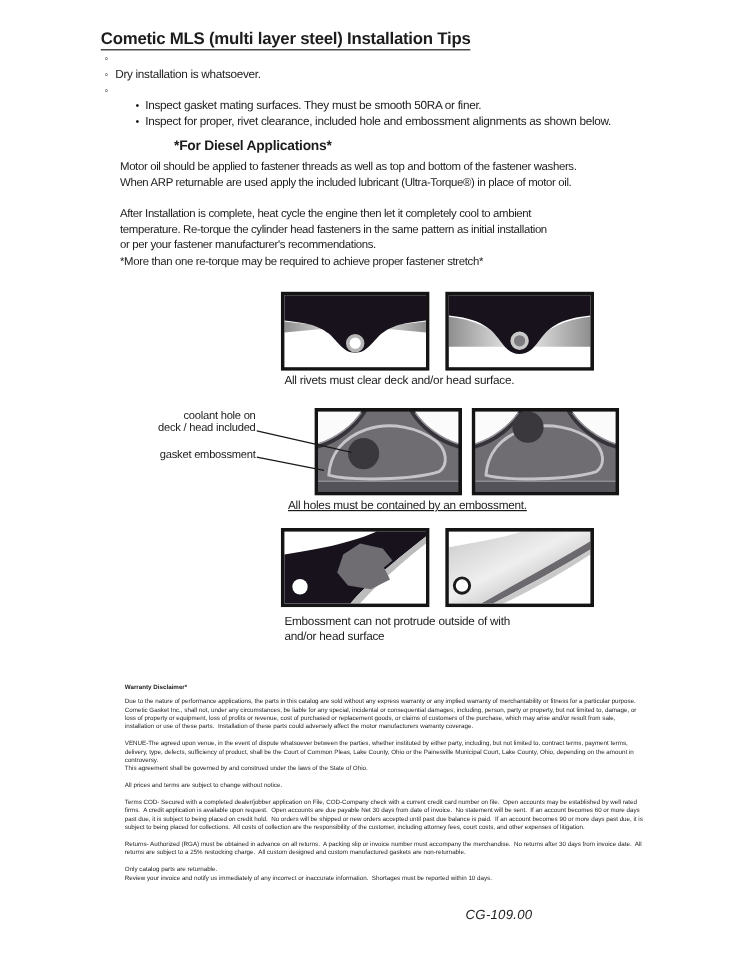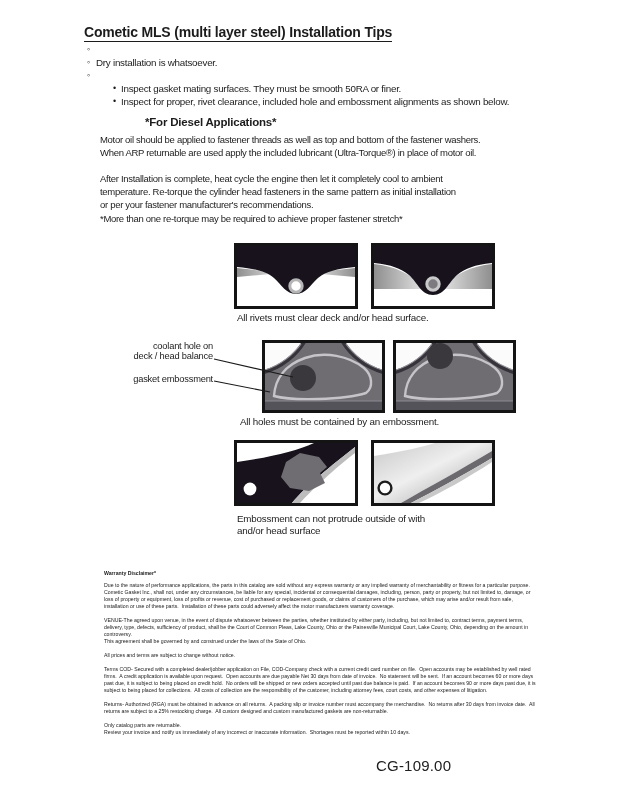--- a/index.html
+++ b/index.html
@@ -36,21 +36,21 @@
   .rw-label.w123 { width:123px; }
   .diagram-box { display:block; }
   .caption { font-size:9.8px; letter-spacing:-0.2px; line-height:11.5px; }
 
   .side-label { font-size:9.3px; line-height:10px; text-align:right; width:113px; letter-spacing:-0.2px; }
 
   .disclaimer { left:104px; top:570px; width:433px; font-size:5.2px; line-height:7px; color:#222; }
   .disclaimer .dhead { font-weight:700; margin-bottom:5px; }
   .disclaimer p { margin-bottom:7px; white-space:pre-wrap; }
 
-  .page-number { left:376px; top:757px; font-size:15px; letter-spacing:0.2px; color:#202020; }
+  .page-number { left:388px; top:757px; font-size:11px; letter-spacing:0.2px; color:#202020;font-style:italic; }
 
   svg { display:block; }
 </style>
 </head>
 <body>
 
 <svg width="0" height="0" style="position:absolute" aria-hidden="true">
   <defs>
     <linearGradient id="gradWedgeL" x1="0" y1="0" x2="1" y2="0">
       <stop offset="0" stop-color="#8e8e8e"></stop>
@@ -119,21 +119,21 @@
   <circle cx="62" cy="41" r="6.2" fill="#7d7b80" stroke="#c9c9c9" stroke-width="3"></circle>
   <rect x="1.5" y="1.5" width="121" height="63" fill="none" stroke="#141414" stroke-width="3"></rect>
 </svg>
 
 <div class="abs caption" style="left:237px; top:312px;text-align:center;">All rivets must clear deck and/or head surface.</div>
 
 <div class="abs rw-label w123" style="left:262px; top:326px;">RIGHT</div>
 <div class="abs rw-label w123" style="left:393px; top:326px;">WRONG</div>
 
 <div class="abs side-label pre" style="left:100px; top:341px;">coolant hole on
-deck / head balance</div>
+deck / head included</div>
 <div class="abs side-label" style="left:100px; top:374px;text-align:right;">gasket embossment</div>
 
 <svg class="abs diagram-box" style="left:262px; top:340px;" width="123" height="73" viewBox="0 0 123 73">
   <rect x="2" y="2" width="119" height="69" fill="#6f6d72"></rect>
   <path d="M2,2 H42 C34,15 20,27 2,32 Z" fill="#fbfbfb"></path>
   <path d="M42,2 C34,15 20,27 2,32" fill="none" stroke="#36333a" stroke-width="4"></path>
   <path d="M39,4 C32,14 19,25 3,30" fill="none" stroke="#96949a" stroke-width="1.2"></path>
   <path d="M121,2 H81 C89,15 103,27 121,32 Z" fill="#fbfbfb"></path>
   <path d="M81,2 C89,15 103,27 121,32" fill="none" stroke="#36333a" stroke-width="4"></path>
   <path d="M84,4 C91,14 104,25 120,30" fill="none" stroke="#96949a" stroke-width="1.2"></path>
@@ -157,21 +157,21 @@
   <path d="M12,56 C13,39 23,25 43,18 C63,11 87,16 102,28 C110,35 112,47 104,53 C82,60 30,61 12,56 Z" fill="none" stroke="#c6c4c9" stroke-width="2.4"></path>
   <circle cx="47" cy="16" r="13" fill="#3a383d"></circle>
   <rect x="1.5" y="1.5" width="120" height="70" fill="none" stroke="#141414" stroke-width="3"></rect>
 </svg>
 
 <svg class="abs" style="left:210px; top:354px; pointer-events:none;" width="95" height="42" viewBox="0 0 95 42">
   <line x1="4" y1="5" x2="83" y2="23" stroke="#1a1a1a" stroke-width="1.1"></line>
   <line x1="4" y1="27" x2="60" y2="38" stroke="#1a1a1a" stroke-width="1.1"></line>
 </svg>
 
-<div class="abs caption" style="left:240px; top:416px;">All holes must be contained by an embossment.</div>
+<div class="abs caption" style="left:240px; top:416px;text-decoration:underline;">All holes must be contained by an embossment.</div>
 
 <div class="abs rw-label" style="left:234px; top:425px;">RIGHT</div>
 <div class="abs rw-label" style="left:371px; top:425px;">WRONG</div>
 
 <svg class="abs diagram-box" style="left:234px; top:440px;" width="124" height="66" viewBox="0 0 124 66">
   <rect x="0" y="0" width="124" height="66" fill="#ffffff"></rect>
   <path d="M3,22 C38,17 62,11 80,3 H121 V7 C98,25 72,46 58,63 H3 Z" fill="#17121c"></path>
   <path d="M58,63 C72,46 98,25 121,7 L121,13 C100,29 78,50 66,63 Z" fill="#bcbcbc"></path>
   <path d="M47,37 L52,22 L66,13 L85,17 L93,27 L86,33 L91,43 L75,51 L56,48 Z" fill="#6f6d72"></path>
   <circle cx="16" cy="49" r="6.4" fill="#ffffff"></circle>

